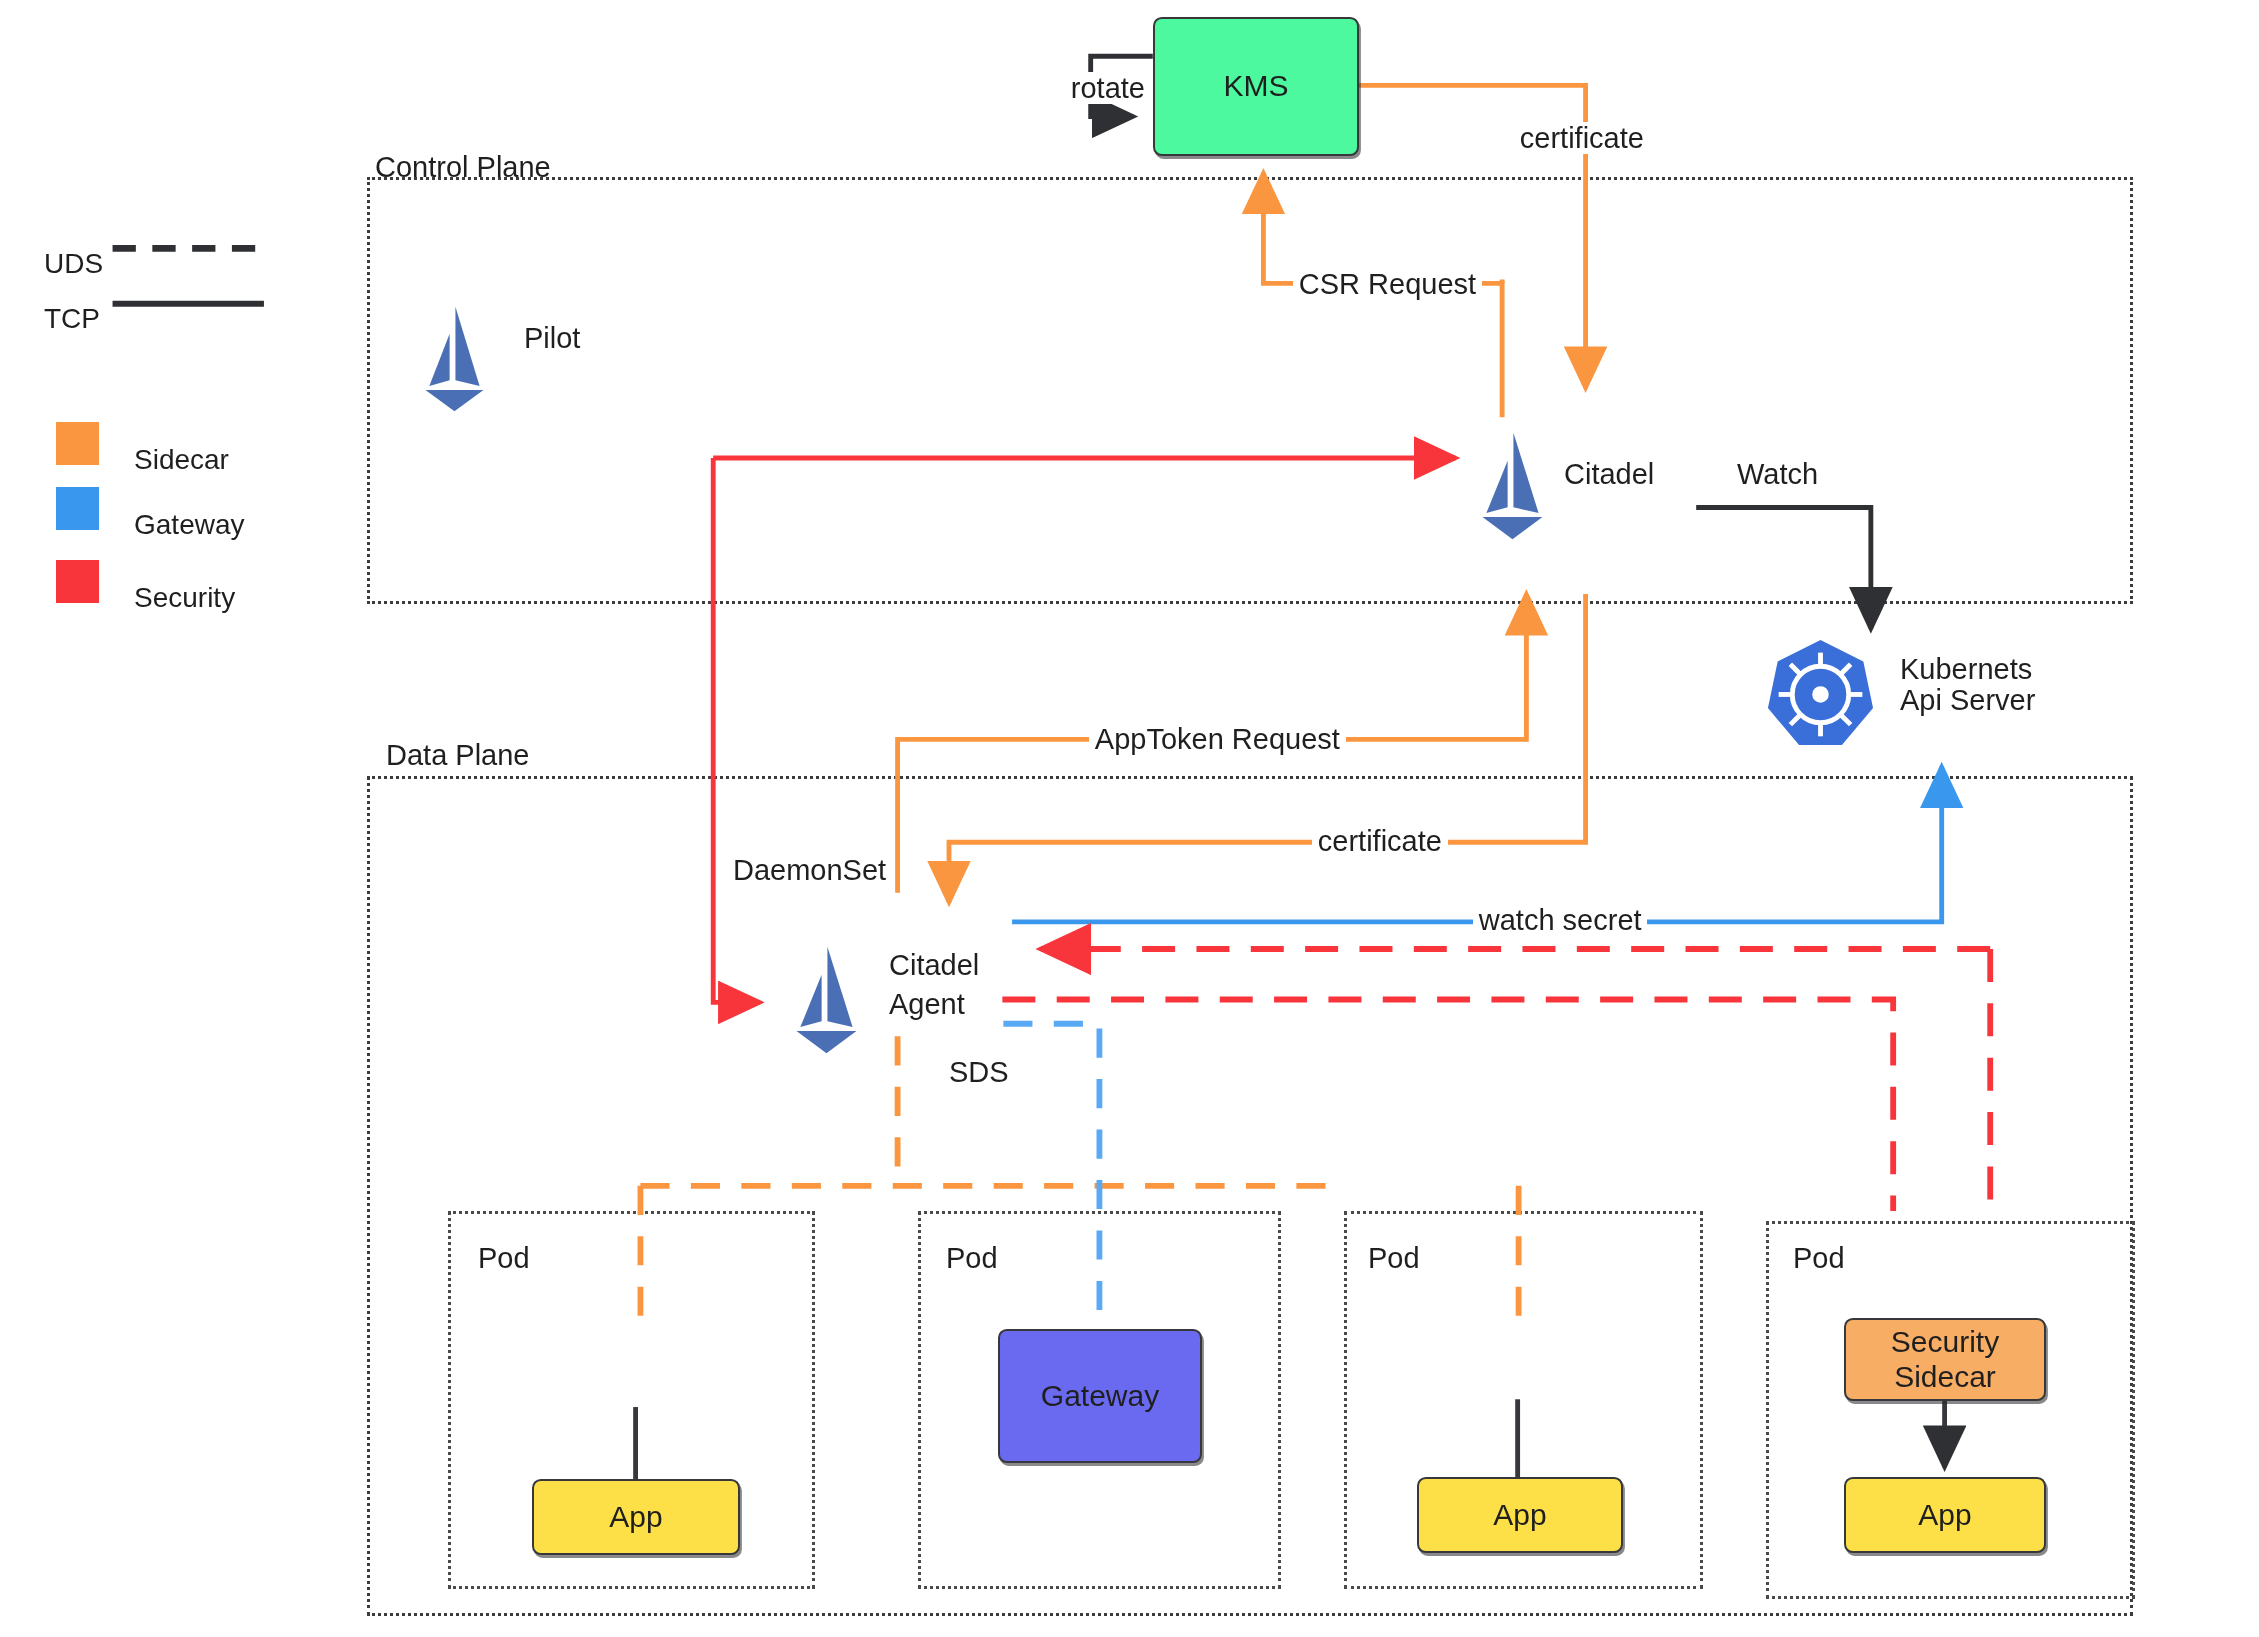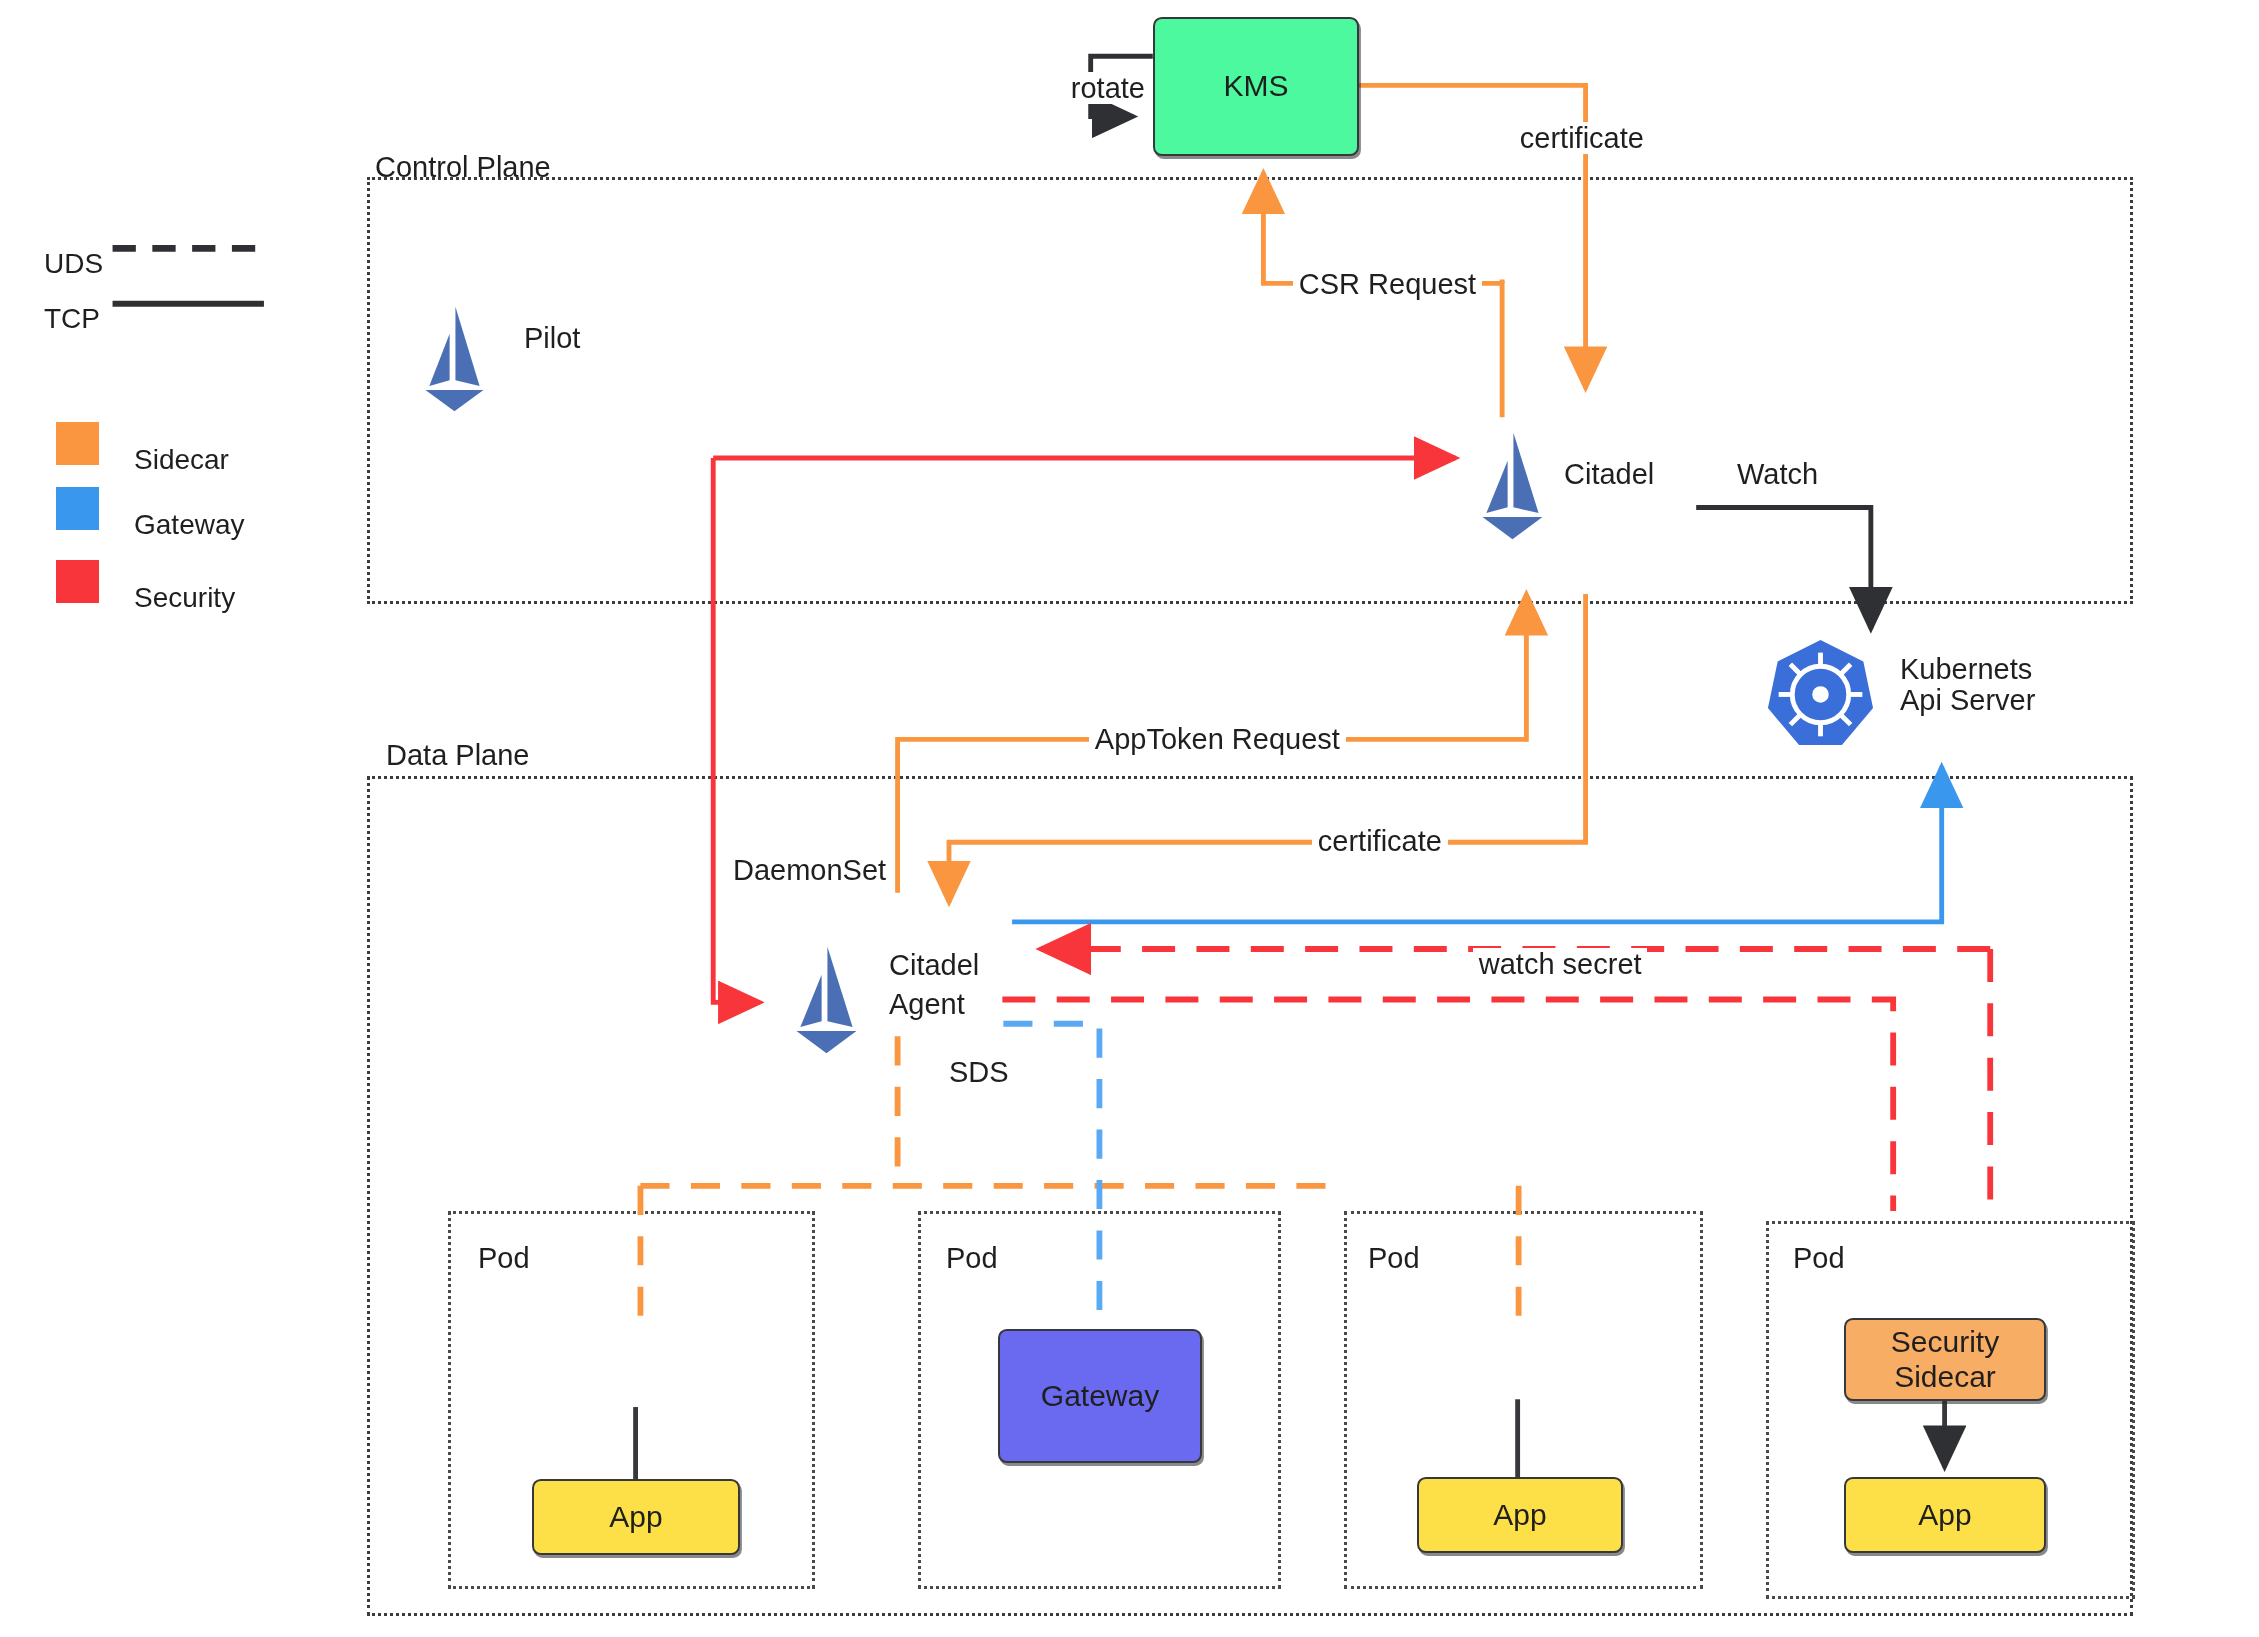--- a/index.html
+++ b/index.html
@@ -181,21 +181,21 @@
         <path d="M77,81 L87,91"></path>
       <path d="M77,39 L87,29"></path>
         <path d="M35,81 L25,91"></path>
     </g>
   </svg>
   <div class="lbl nb" style="left:1900px;top:653px;">Kubernets</div>
   <div class="lbl nb" style="left:1900px;top:684px;">Api Server</div>
 
   <div class="lbl" style="left:1089px;top:723px;">AppToken Request</div>
   <div class="lbl" style="left:1312px;top:825px;">certificate</div>
-  <div class="lbl" style="left:1473px;top:904px;margin-top:44px;">watch secret</div>
+  <div class="lbl" style="left:1473px;top:904px;">watch secret</div>
   <div class="lbl nb" style="left:733px;top:854px;">DaemonSet</div>
 
   <svg style="position:absolute;left:781px;top:941px;width:89px;height:118px;" viewBox="0 0 92 122">
     <path d="M48,6 L48,83 L74,89 Z" fill="#4a6fb5"></path>
     <path d="M42,35 L42,83 L20,89 Z" fill="#4a6fb5"></path>
     <path d="M16,93 L78,93 L47,116 Z" fill="#4a6fb5"></path>
   </svg>
   <div class="lbl nb" style="left:889px;top:949px;">Citadel</div>
   <div class="lbl nb" style="left:889px;top:988px;">Agent</div>
   <div class="lbl nb" style="left:949px;top:1056px;">SDS</div>

